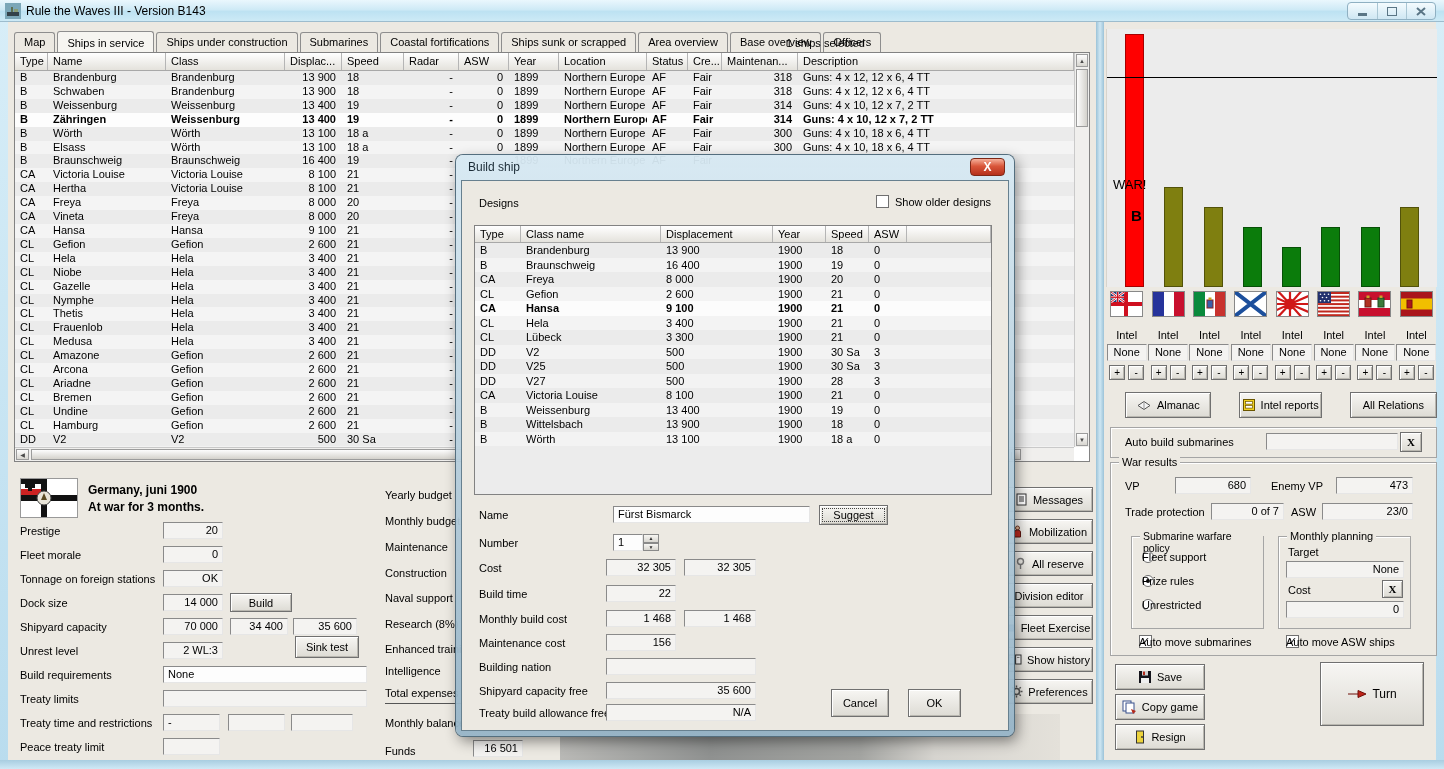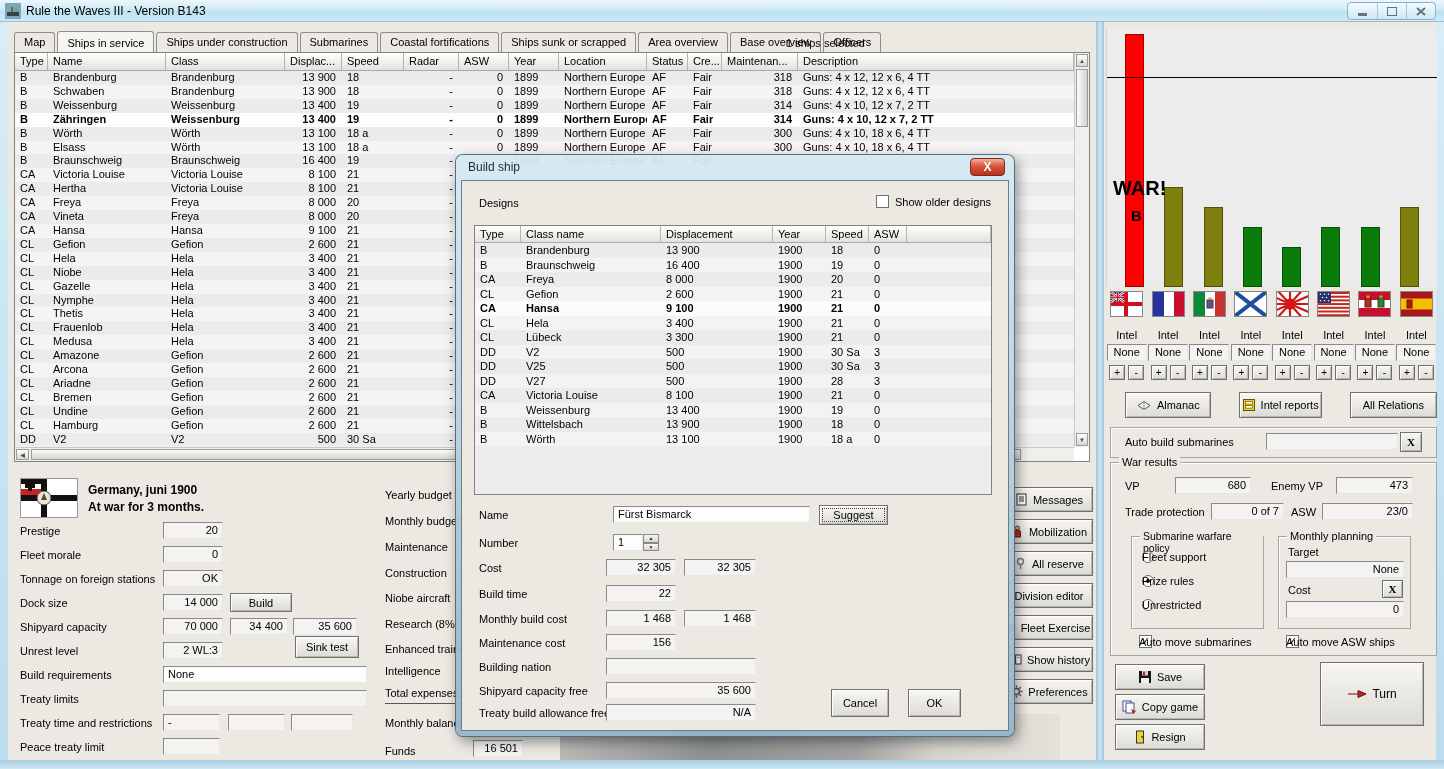--- a/index.html
+++ b/index.html
@@ -110,21 +110,21 @@
     background:linear-gradient(180deg,#f7f6f3,#d8d6d0); border:1px solid #8a8a8a; color:#333; }
   .suggest { position:absolute; outline:1px dotted #444; outline-offset:-4px; }
   .dlg-btn { position:absolute; height:28px; }
 
   
   .chart { position:absolute; left:1106px; top:29px; width:331px; height:258px; background:#ececec; border-left:1px solid #d7d4cd; }
   .bars { position:absolute; left:0; top:0; width:100%; height:258px; display:flex; align-items:flex-end;
     justify-content:space-around; padding:0 8px; }
   .bar { width:19px; }
   .chline { position:absolute; left:0; top:48px; width:100%; border-top:1px solid #000; }
-  .warlab { position:absolute; left:6px; top:148px; font-weight:bold; font-size:20px; }
+  .warlab { position:absolute; left:6px; top:148px; font-weight:normal; font-size:13px; }
   .warletter { position:absolute; left:24px; top:178px; font-weight:bold; font-size:15px; }
   .relcols { position:absolute; left:1106px; top:291px; width:331px; display:flex; justify-content:space-around; }
   .relcol { width:40px; display:flex; flex-direction:column; align-items:center; }
   .flag { width:33px; height:26px; border:1px solid #888; background:#fff; }
   .relcol .il { margin-top:12px; }
   .relcol .nonebox { margin-top:3px; width:40px; text-align:center; }
   .pmrow { margin-top:4px; display:flex; gap:3px; }
   .pm { width:16px; height:15px; font-size:10px; }
   .relbtns { position:absolute; left:1113px; top:392px; width:324px; display:flex; gap:28px;padding-left:12px; }
   .autobuild { position:absolute; left:1110px; top:427px; width:327px; height:31px; }
@@ -676,21 +676,21 @@
   <div class="fld" style="left:149px; top:268px; width:57px;"></div>
 </div>
 
 <div class="mapstrip"></div>
 <div class="budget">
   <div id="budget-labels">
       <div class="bl lab" style="top: 7px;">Yearly budget</div>
       <div class="bl lab" style="top: 33px;">Monthly budget</div>
       <div class="bl lab" style="top: 59px;">Maintenance</div>
       <div class="bl lab" style="top: 85px;">Construction</div>
-      <div class="bl lab" style="top: 110px;">Niobe aircraft</div>
+      <div class="bl lab" style="top: 110px;">Naval support</div>
       <div class="bl lab" style="top: 136px;">Research (8%)</div>
       <div class="bl lab" style="top: 161px;">Enhanced training</div>
       <div class="bl lab" style="top: 183px;">Intelligence</div>
       <div class="bl lab" style="top: 205px;">Total expenses</div>
       <div class="bl lab" style="top: 235px;">Monthly balance</div>
       <div class="bl lab" style="top: 263px;">Funds</div>
     </div>
   <div class="bdiv"></div>
   <div class="fld r" style="position:absolute; left:88px; top:258px; width:50px;">16 501</div>
 </div>

